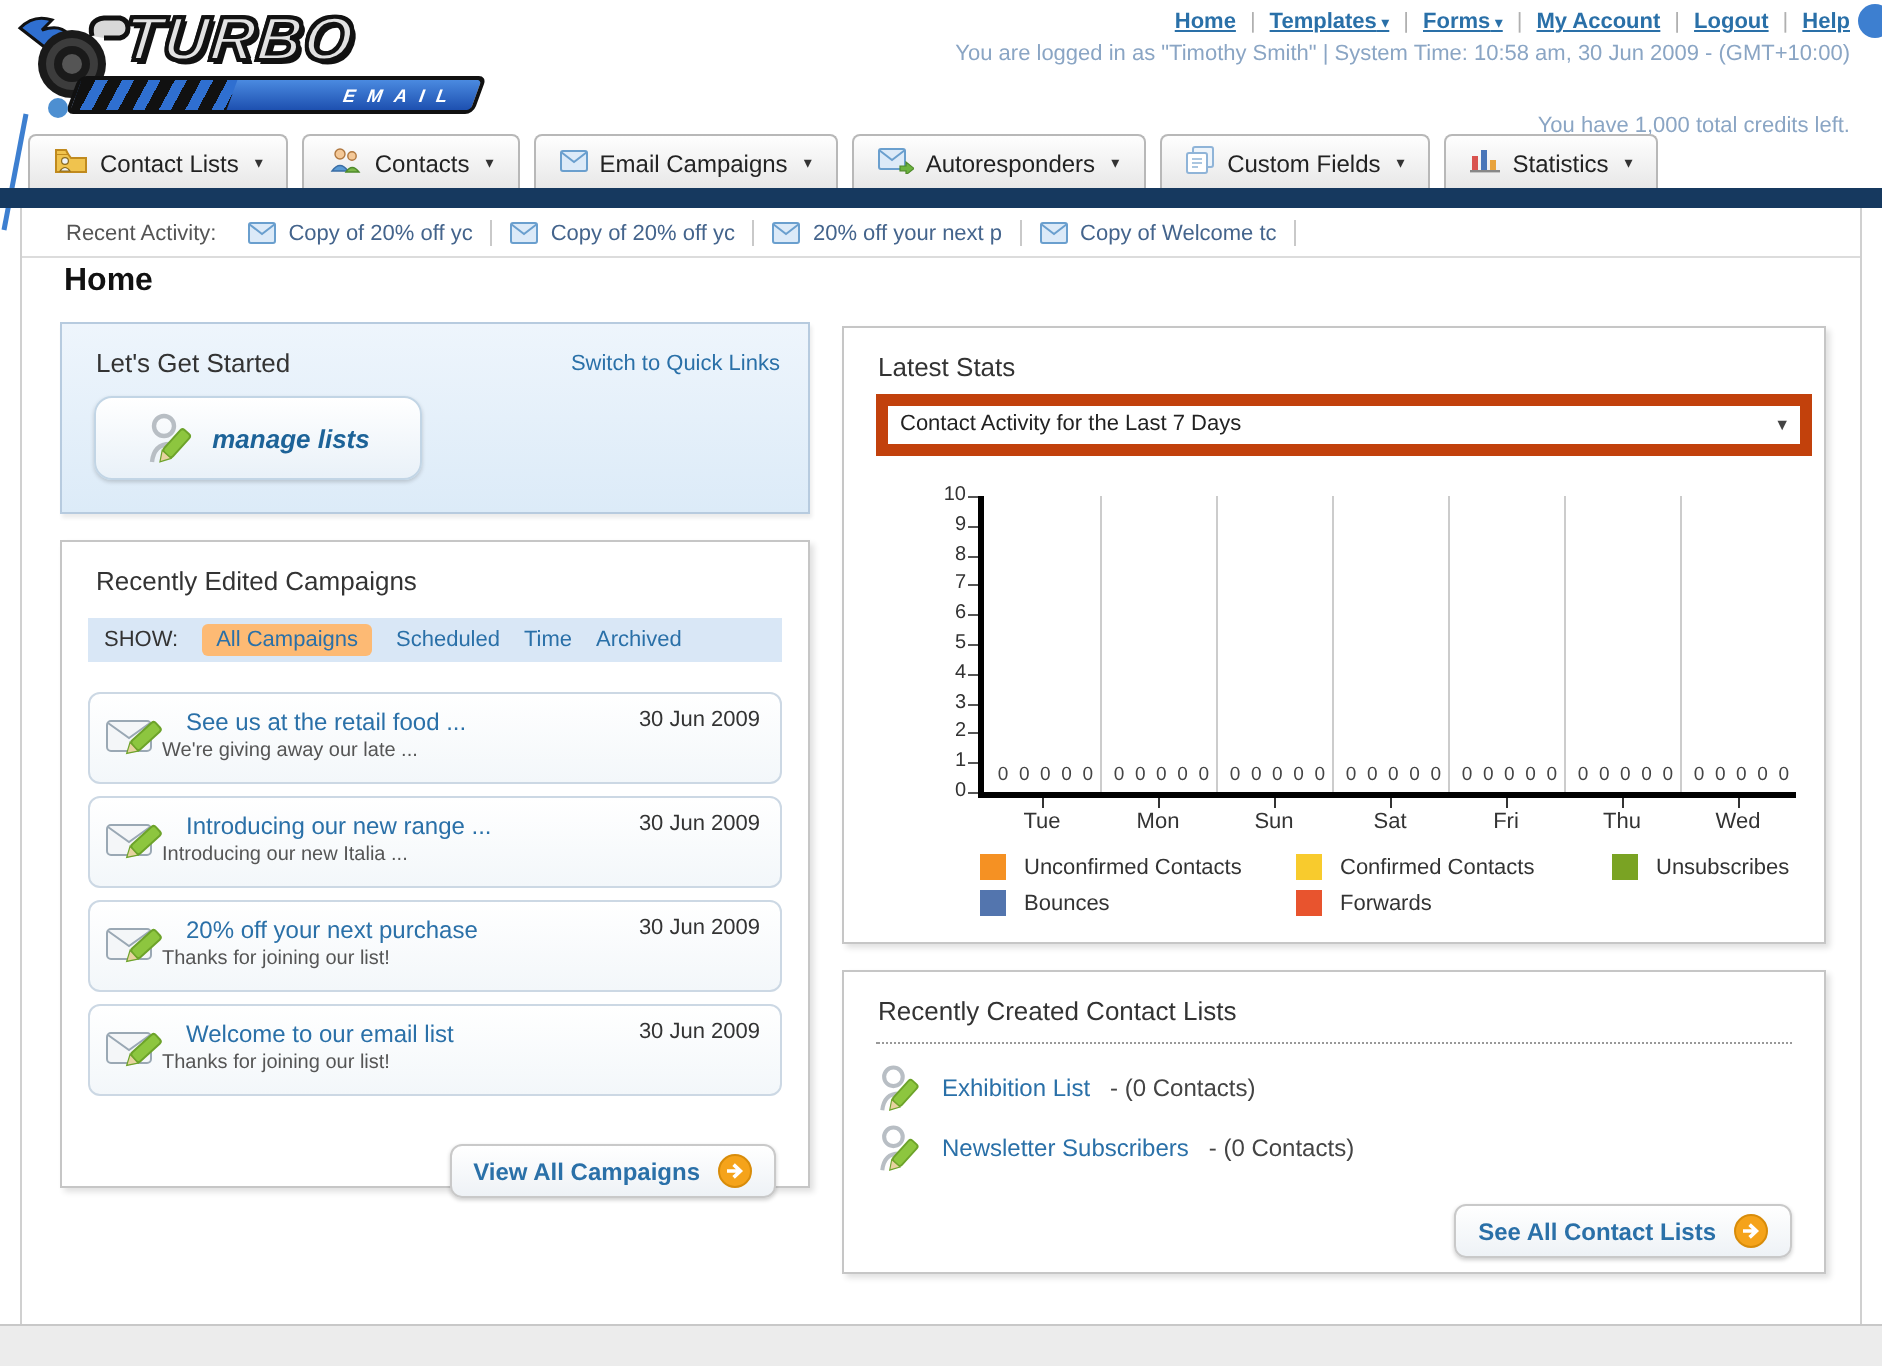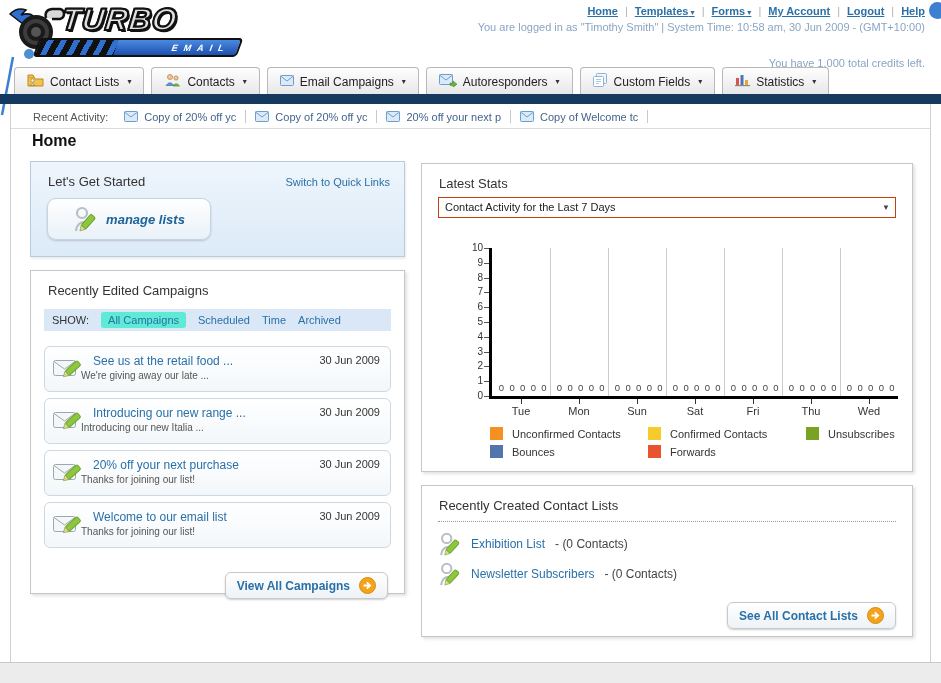--- a/index.html
+++ b/index.html
@@ -69,36 +69,36 @@
     color:#1d6398; font-weight:bold; font-size:13px; cursor:pointer; }
   #btn-manage-lists { left:16px;font-style:italic; }
   #btn-create-email { left:191px; }
 
   
   #campaigns-panel { left:30px; top:270px; width:373px; height:322px; }
   #show-bar { position:absolute; left:13px; top:38px; width:331px; height:22px; background:#d9e7f6;
     display:flex; align-items:center; padding:0 8px; font-size:11px; gap:12px; }
   #show-bar .show-label { color:#333; }
   .filter { color:#2a70a8; cursor:pointer; }
-  .filter.active { background:#5eead4; padding:2px 7px; border-radius:3px; }
+  .filter.active { background:#fdba74; padding:2px 7px; border-radius:3px; }
   #campaign-items { position:absolute; left:13px; top:75px; width:347px; }
   .c-item { position:relative; height:44px; margin-bottom:6px; border:1px solid #ccd8e4; border-radius:6px;
     background:linear-gradient(#ffffff,#f3f7fa); cursor:pointer; }
   .c-item .c-icon { position:absolute; left:8px; top:9px; }
   .c-item .c-title { position:absolute; left:48px; top:7px; font-size:12px; color:#2a70a8; }
   .c-item .c-sub { position:absolute; left:36px; top:23px; font-size:10px; color:#555; }
   .c-item .c-date { position:absolute; right:10px; top:7px; font-size:11px; color:#333; }
   .pill-btn { position:absolute; display:inline-flex; align-items:center; gap:9px; padding:0 11px; height:25px;
     border:1px solid #c9c9c9; border-radius:6px; background:linear-gradient(#ffffff,#eef2f6);
     color:#2a70a8; font-weight:bold; font-size:12px; box-shadow:0 1px 2px rgba(0,0,0,0.2); cursor:pointer; white-space:nowrap; }
   #view-all-btn { right:16px; top:277px;margin-top:24px; }
 
   
   #stats-panel { left:421px; top:163px; width:490px; height:307px; }
-  #stats-select { position:absolute; left:16px; top:33px; width:450px; height:19px; border:1px solid #c2410c;
+  #stats-select { position:absolute; left:16px; top:33px; width:450px; height:19px; border:6px solid #c2410c;
     background:#fff; font-size:11px; color:#222; line-height:19px; padding-left:6px; cursor:pointer; }
   #stats-select .dd-arrow { position:absolute; right:5px; top:0px; font-size:8px; color:#444; line-height:19px; }
   #chart-plot { position:absolute; left:67px; top:84px; width:406px; height:148px;
     border-left:3px solid #000; border-bottom:3px solid #000; }
   .gridline { position:absolute; top:0; width:1px; height:148px; background:#ccc; }
   .ytick-label { position:absolute; left:-33px; width:24px; text-align:right; font-size:10px; color:#333; }
   .ytick-mark { position:absolute; left:-8px; width:5px; height:1px; background:#555; }
   .zero-label { position:absolute; bottom:3px; width:11px; text-align:center; font-size:9.5px; color:#444; }
   .day-label { position:absolute; top:157px; width:58px; text-align:center; font-size:11px; color:#333; }
   .day-tick { position:absolute; top:151px; width:1px; height:5px; background:#333; }

